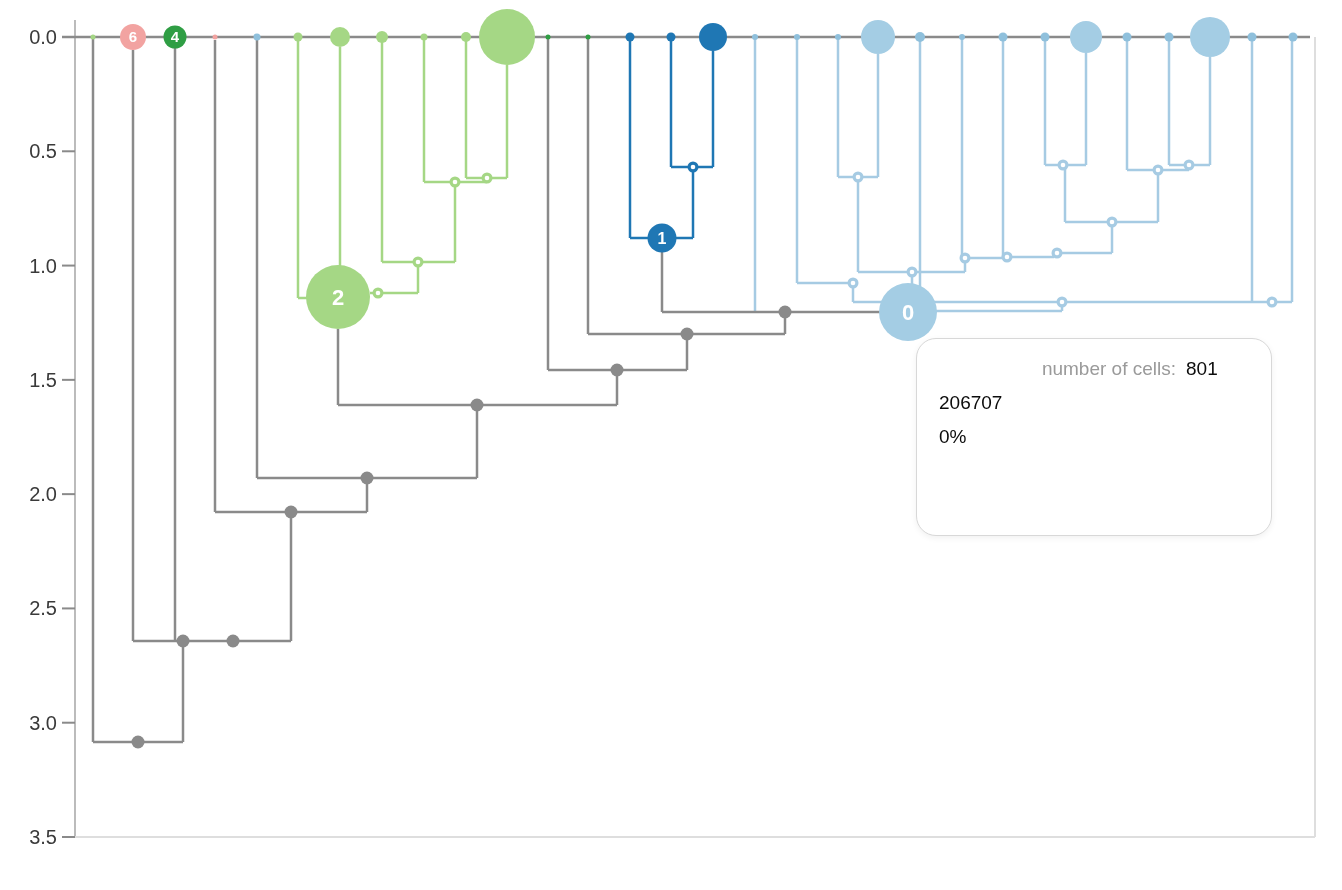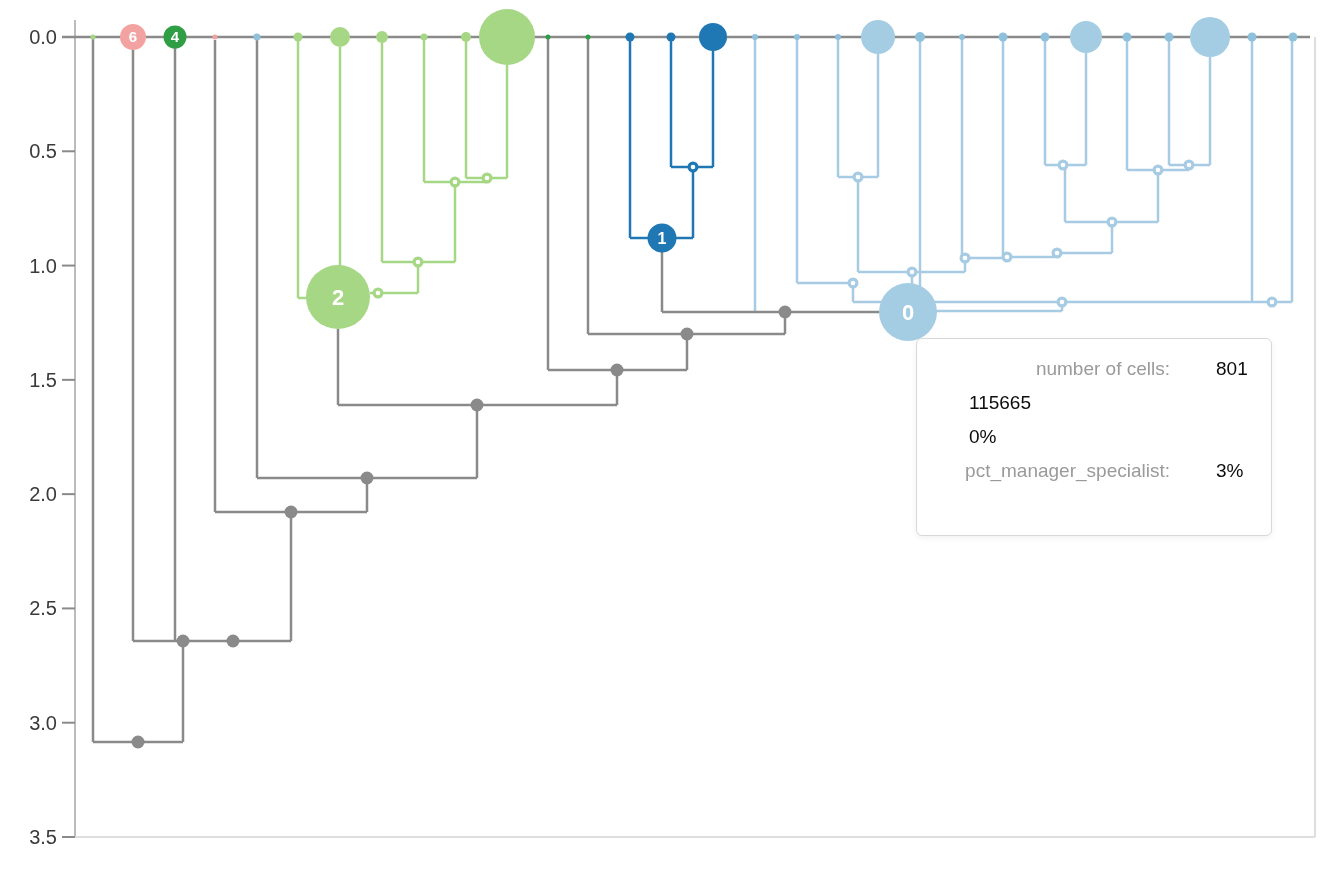--- a/index.html
+++ b/index.html
@@ -3,37 +3,37 @@
 <meta charset="utf-8">
 <style>
   html,body{margin:0;padding:0;background:#ffffff;}
   body{width:1342px;height:890px;overflow:hidden;font-family:"Liberation Sans",sans-serif;}
   .stage{position:relative;width:1342px;height:890px;}
   svg{position:absolute;left:0;top:0;}
   .tooltip{
     position:absolute;
     background:#ffffff;
     border:1.5px solid #d8d8d8;
-    border-radius:6px;
+    border-radius:20px;
     box-shadow:0 2px 6px rgba(0,0,0,0.06);
     box-sizing:border-box;
-    padding:13px 18px 13px 16px;
+    padding:13px 18px 13px 22px;
     z-index:5;
   }
   .trow{
     display:grid;
     grid-template-columns:237px auto;
     column-gap:10px;
     height:34px;
     line-height:34px;
     font-size:19px;
     white-space:nowrap;
   }
   .tlabel{color:#9a9a9a;text-align:right;}
-  .tvalue{color:#0c0c0c;text-align:left;margin-left:36px;}
+  .tvalue{color:#0c0c0c;text-align:left;}
 </style>
 </head>
 <body>
 
 <div class="stage">
   <svg id="chart" width="1342" height="890">
       <line x1="75" y1="20" x2="75" y2="837" stroke="#ababab" stroke-width="1.6"></line>
       <line x1="75" y1="837" x2="1315" y2="837" stroke="#dedede" stroke-width="2"></line>
       <line x1="1315" y1="37" x2="1315" y2="837" stroke="#dedede" stroke-width="2"></line>
       <line x1="62" y1="37" x2="75" y2="37" stroke="#8a8a8a" stroke-width="2"></line>
@@ -214,23 +214,19 @@
       <text x="662" y="243.76" text-anchor="middle" font-size="16" font-weight="bold" fill="#ffffff" font-family="&quot;Liberation Sans&quot;, sans-serif">1</text>
       <circle cx="908" cy="312" r="29" fill="#a4cde4"></circle>
       <text x="908" y="319.92" text-anchor="middle" font-size="22" font-weight="bold" fill="#ffffff" font-family="&quot;Liberation Sans&quot;, sans-serif">0</text>
     </svg>
   <div class="tooltip" id="tooltip" style="left: 916px; top: 338px; width: 356px; height: 198px;">
       <div class="trow">
         <span class="tlabel">number of cells:</span>
         <span class="tvalue">801</span>
       </div>
       <div class="trow">
-        <span class="tvalue">115665</span>
+        <span class="tvalue">206707</span>
       </div>
       <div class="trow">
         <span class="tvalue">0%</span>
-      </div>
-      <div class="trow">
-        <span class="tlabel">pct_manager_specialist:</span>
-        <span class="tvalue">3%</span>
       </div>
     </div>
 </div>
 
 </body></html>

